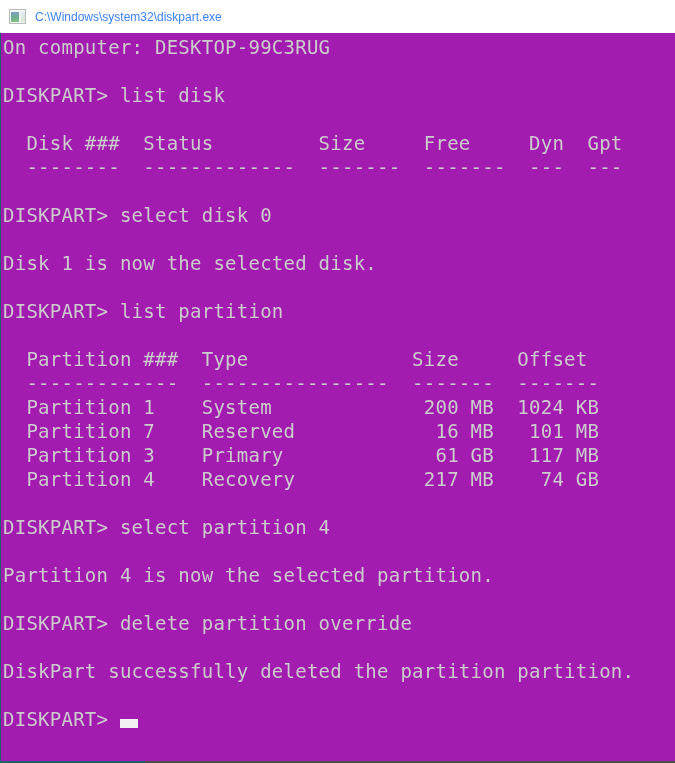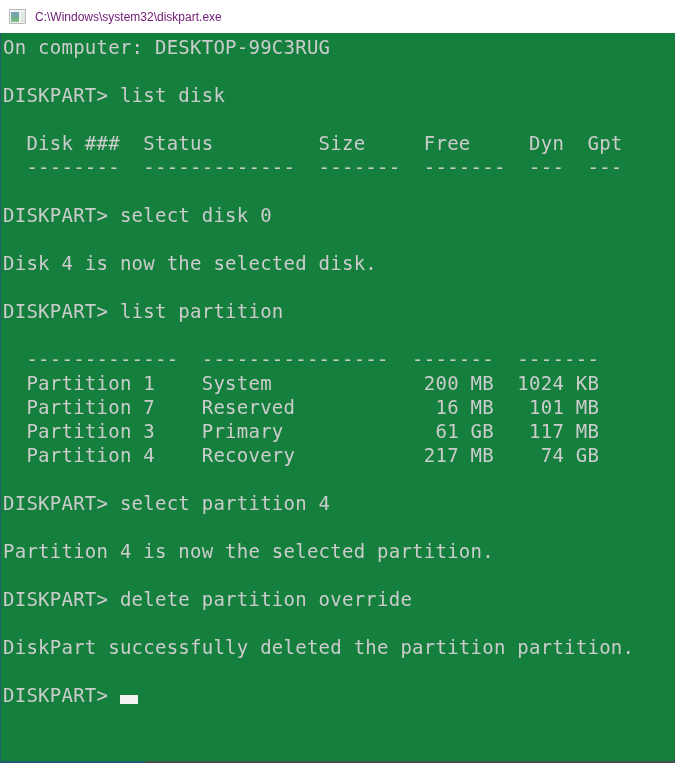--- a/index.html
+++ b/index.html
@@ -40,29 +40,29 @@
   .app-icon .pane-right {
     position: absolute;
     left: 11px; top: 2px; bottom: 1px;
     width: 4px;
     background: linear-gradient(180deg, #dfe7ee 0%, #d9e8d5 100%);
   }
   .title-text {
     margin-left: 9px;
     font-family: "Liberation Sans", sans-serif;
     font-size: 12px;
-    color: #701a75;
+    color: #3b82f6;
     white-space: nowrap;
   }
 
   
   .console {
     position: relative;
     height: 730px;
-    background: #15803d;
+    background: #a21caf;
     color: #CCCCCC;
     border-left: 1px solid #1F5F70;
     padding: 2px 0 0 2px;
     font-size: 19px;
     line-height: 24px;
     letter-spacing: 0.25px;
     overflow: hidden;
   }
   .line {
     white-space: pre;
@@ -103,24 +103,25 @@
     <div id="console-lines">
         <div class="line">On computer: DESKTOP-99C3RUG</div>
         <div class="line"></div>
         <div class="line">DISKPART&gt; list disk</div>
         <div class="line"></div>
         <div class="line">  Disk ###  Status         Size     Free     Dyn  Gpt</div>
         <div class="line">  --------  -------------  -------  -------  ---  ---</div>
         <div class="line"></div>
         <div class="line">DISKPART&gt; select disk 0</div>
         <div class="line"></div>
-        <div class="line">Disk 4 is now the selected disk.</div>
+        <div class="line">Disk 1 is now the selected disk.</div>
         <div class="line"></div>
         <div class="line">DISKPART&gt; list partition</div>
         <div class="line"></div>
+        <div class="line">  Partition ###  Type              Size     Offset</div>
         <div class="line">  -------------  ----------------  -------  -------</div>
         <div class="line">  Partition 1    System             200 MB  1024 KB</div>
         <div class="line">  Partition 7    Reserved            16 MB   101 MB</div>
         <div class="line">  Partition 3    Primary             61 GB   117 MB</div>
         <div class="line">  Partition 4    Recovery           217 MB    74 GB</div>
         <div class="line"></div>
         <div class="line">DISKPART&gt; select partition 4</div>
         <div class="line"></div>
         <div class="line">Partition 4 is now the selected partition.</div>
         <div class="line"></div>

